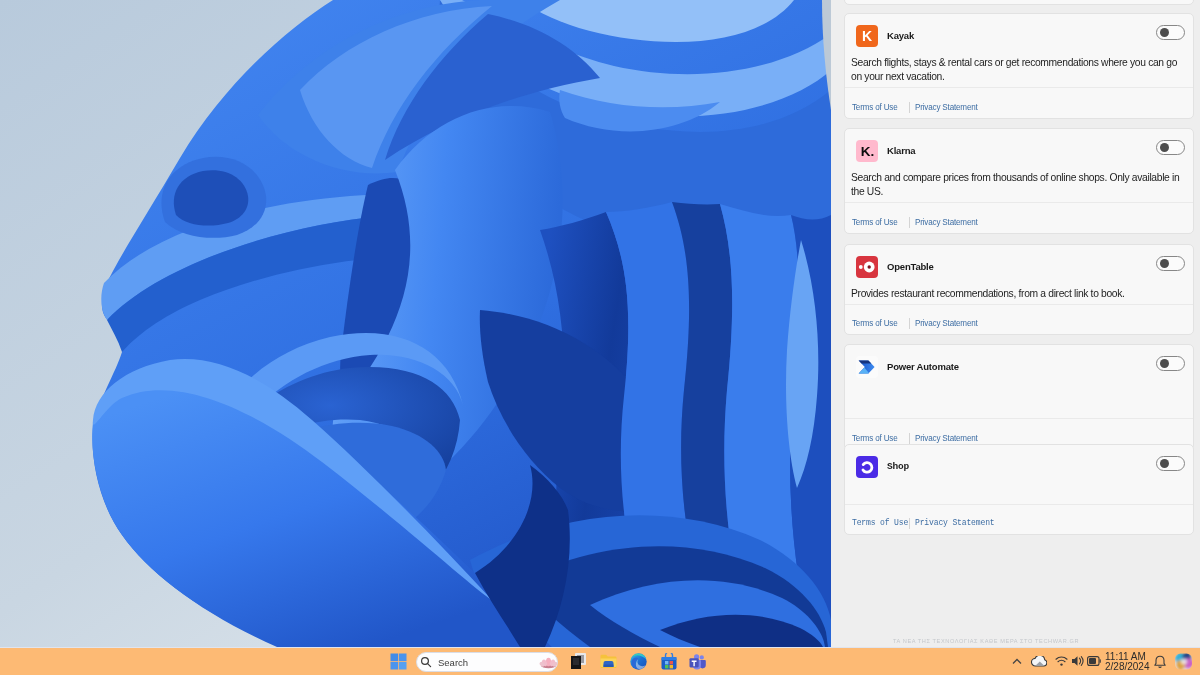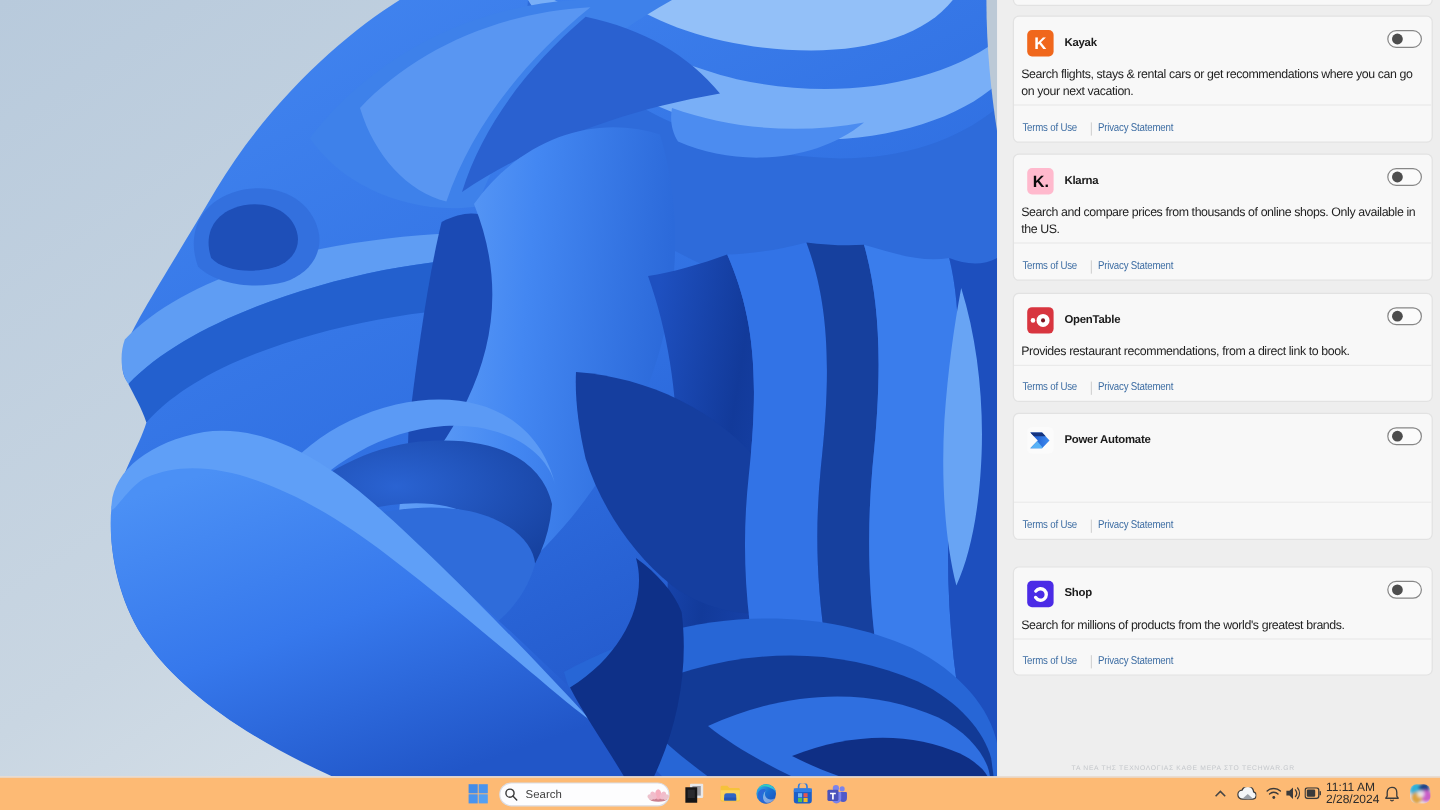--- a/index.html
+++ b/index.html
@@ -214,31 +214,30 @@
       <div class="ctitle">Power Automate</div>
       <div class="toggle">
           <div class="knob"></div>
         </div>
       <div class="cdiv" style="top:73px;"></div>
       <div class="lnk" style="left:7px; top:87px;">Terms of Use</div>
       <div class="vsep" style="left:64px; top:88px;"></div>
       <div class="lnk" style="left:70px; top:87px;">Privacy Statement</div>
     </div>
 
-    <div class="card" style="top:472px; height:91px;">
+    <div class="card" style="top:444px; height:91px;font-family:Liberation Mono, monospace;">
       <div class="cicon" style="background:#4b2be6;">
         <svg width="22" height="22" viewBox="0 0 22 22">
           <path d="M7.2,8.6 A4.8,4.8 0 1 1 7.0,13.9" fill="none" stroke="#fffdfd" stroke-width="2.8" stroke-linecap="round"></path>
         </svg>
       </div>
       <div class="ctitle">Shop</div>
       <div class="toggle">
           <div class="knob"></div>
         </div>
-      <div class="cdesc">Search for millions of products from the world's greatest brands.</div>
       <div class="cdiv" style="top:59px;"></div>
       <div class="lnk" style="left:7px; top:72px;">Terms of Use</div>
       <div class="vsep" style="left:64px; top:73px;"></div>
       <div class="lnk" style="left:70px; top:72px;">Privacy Statement</div>
     </div>
 
     <div id="wm">ΤΑ ΝΕΑ ΤΗΣ ΤΕΧΝΟΛΟΓΙΑΣ ΚΑΘΕ ΜΕΡΑ ΣΤΟ TECHWAR.GR</div>
   </div>
 
   <div id="taskbar">

